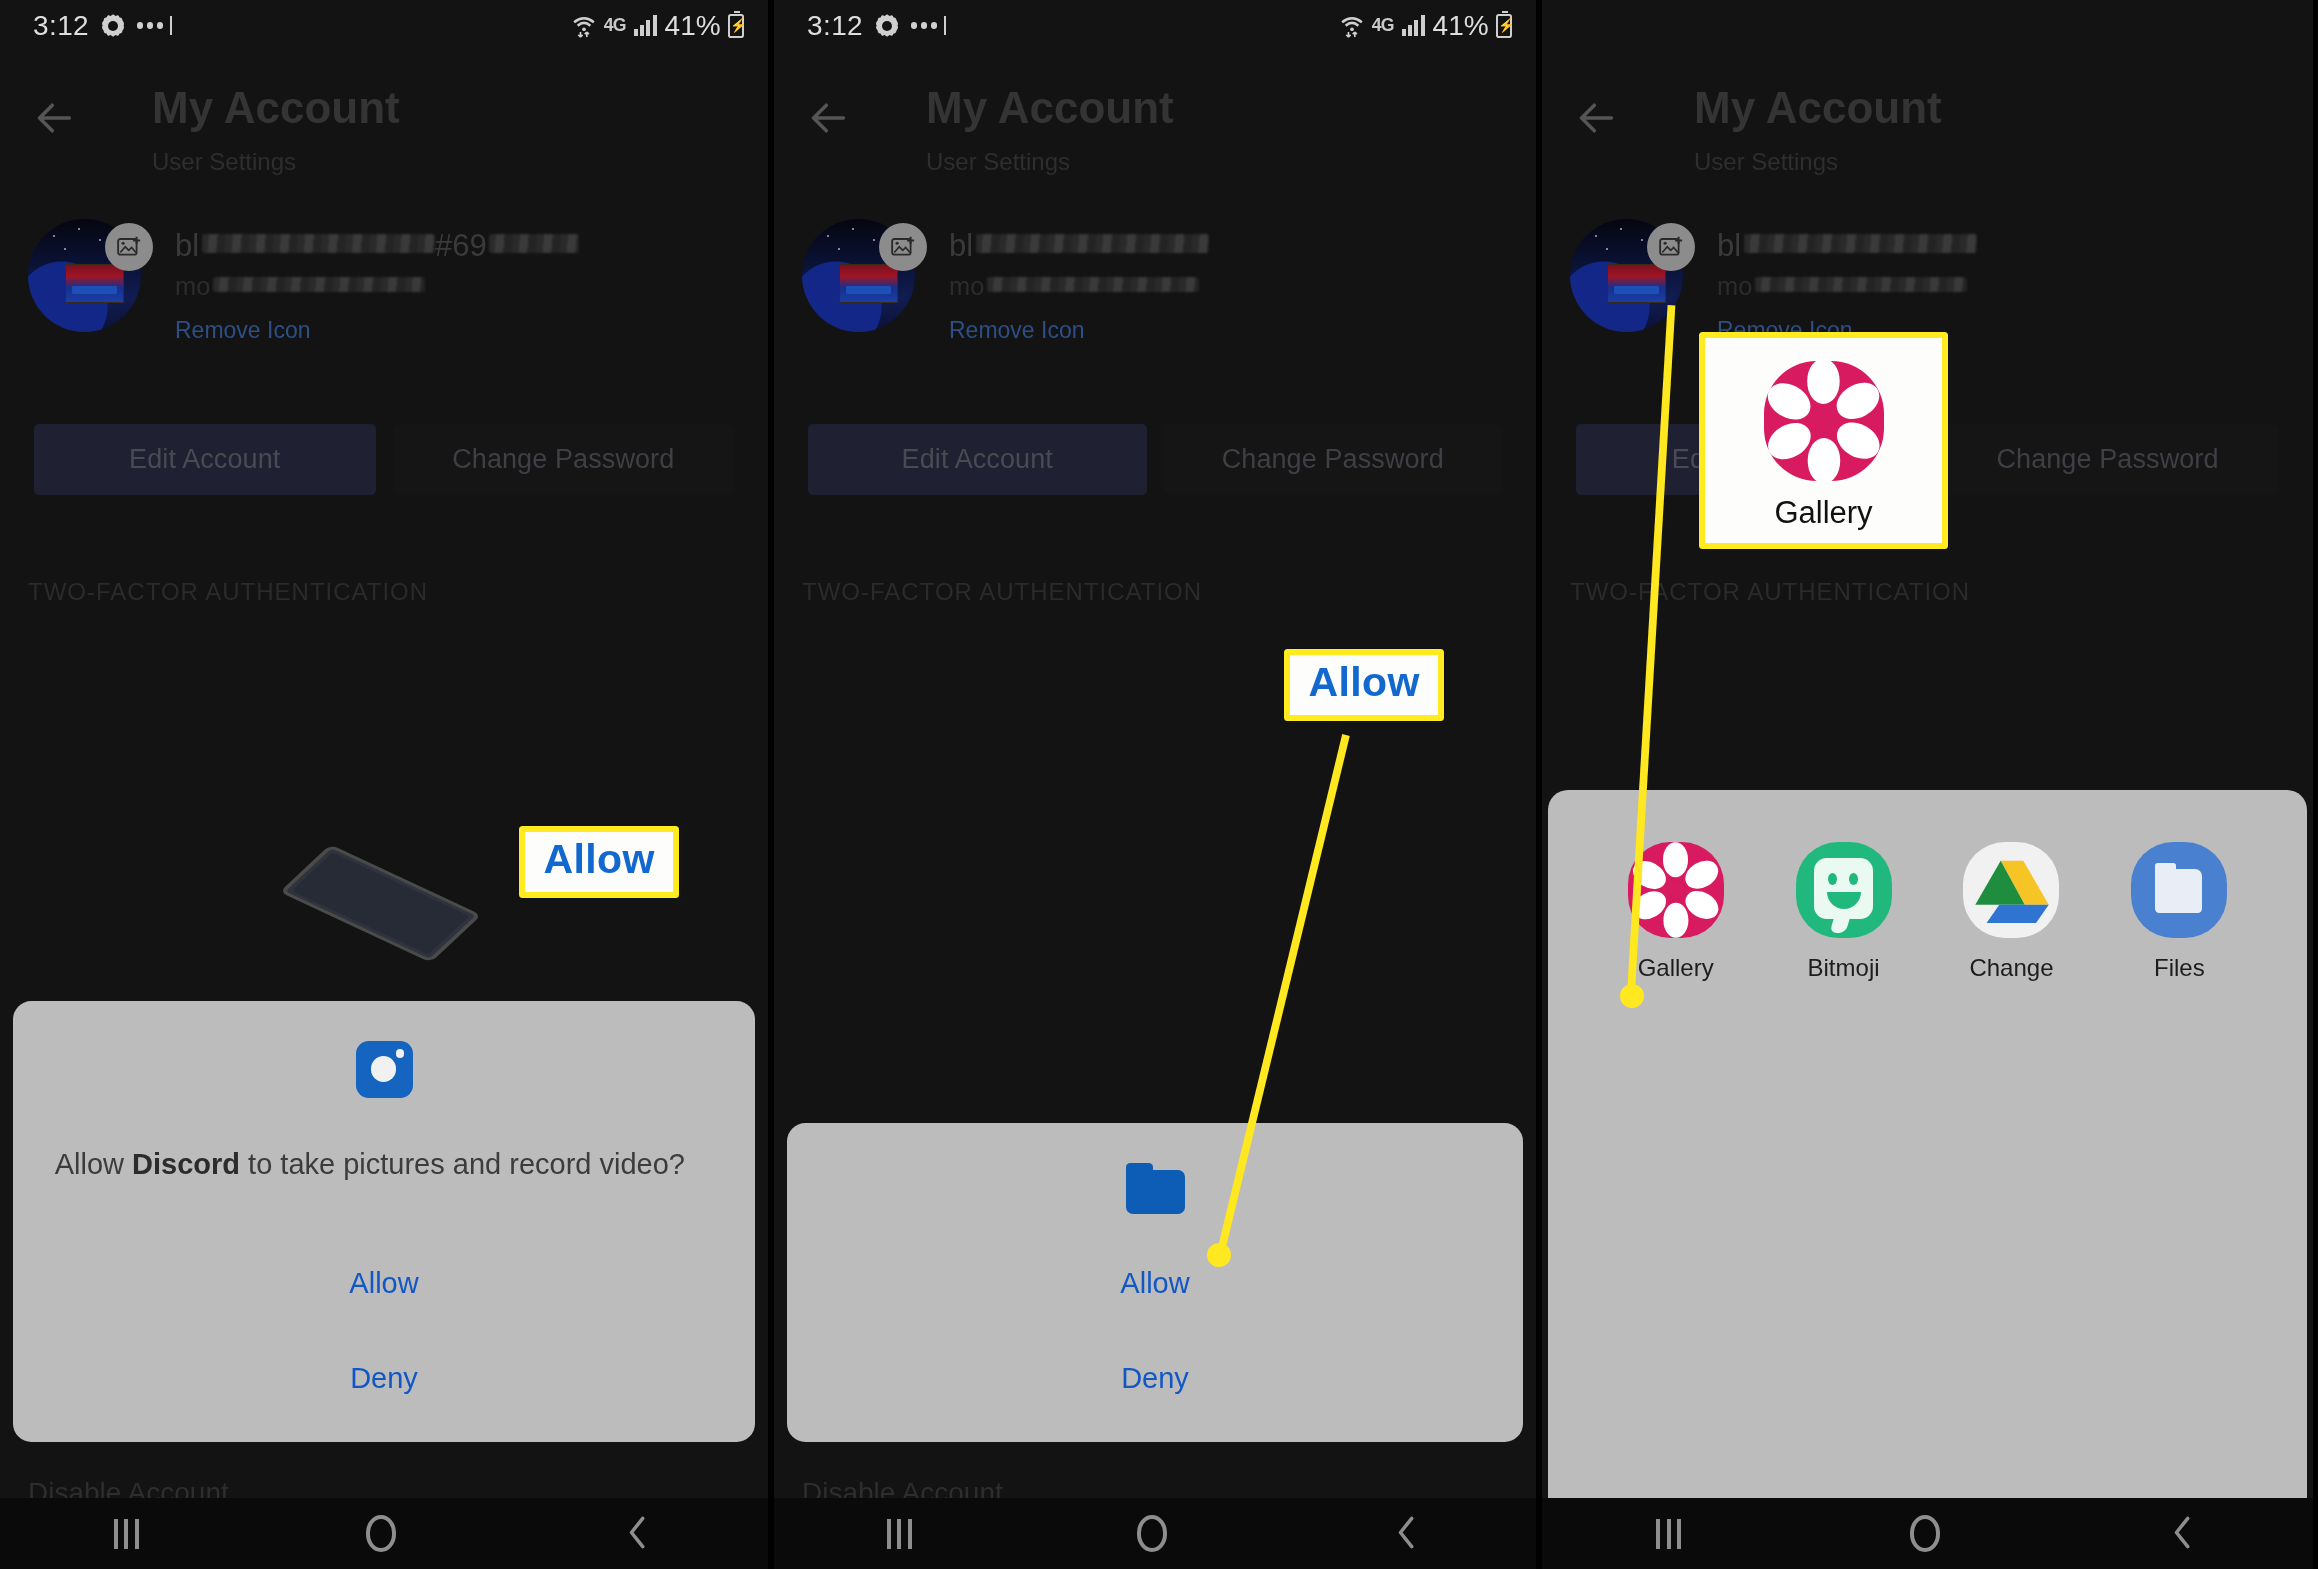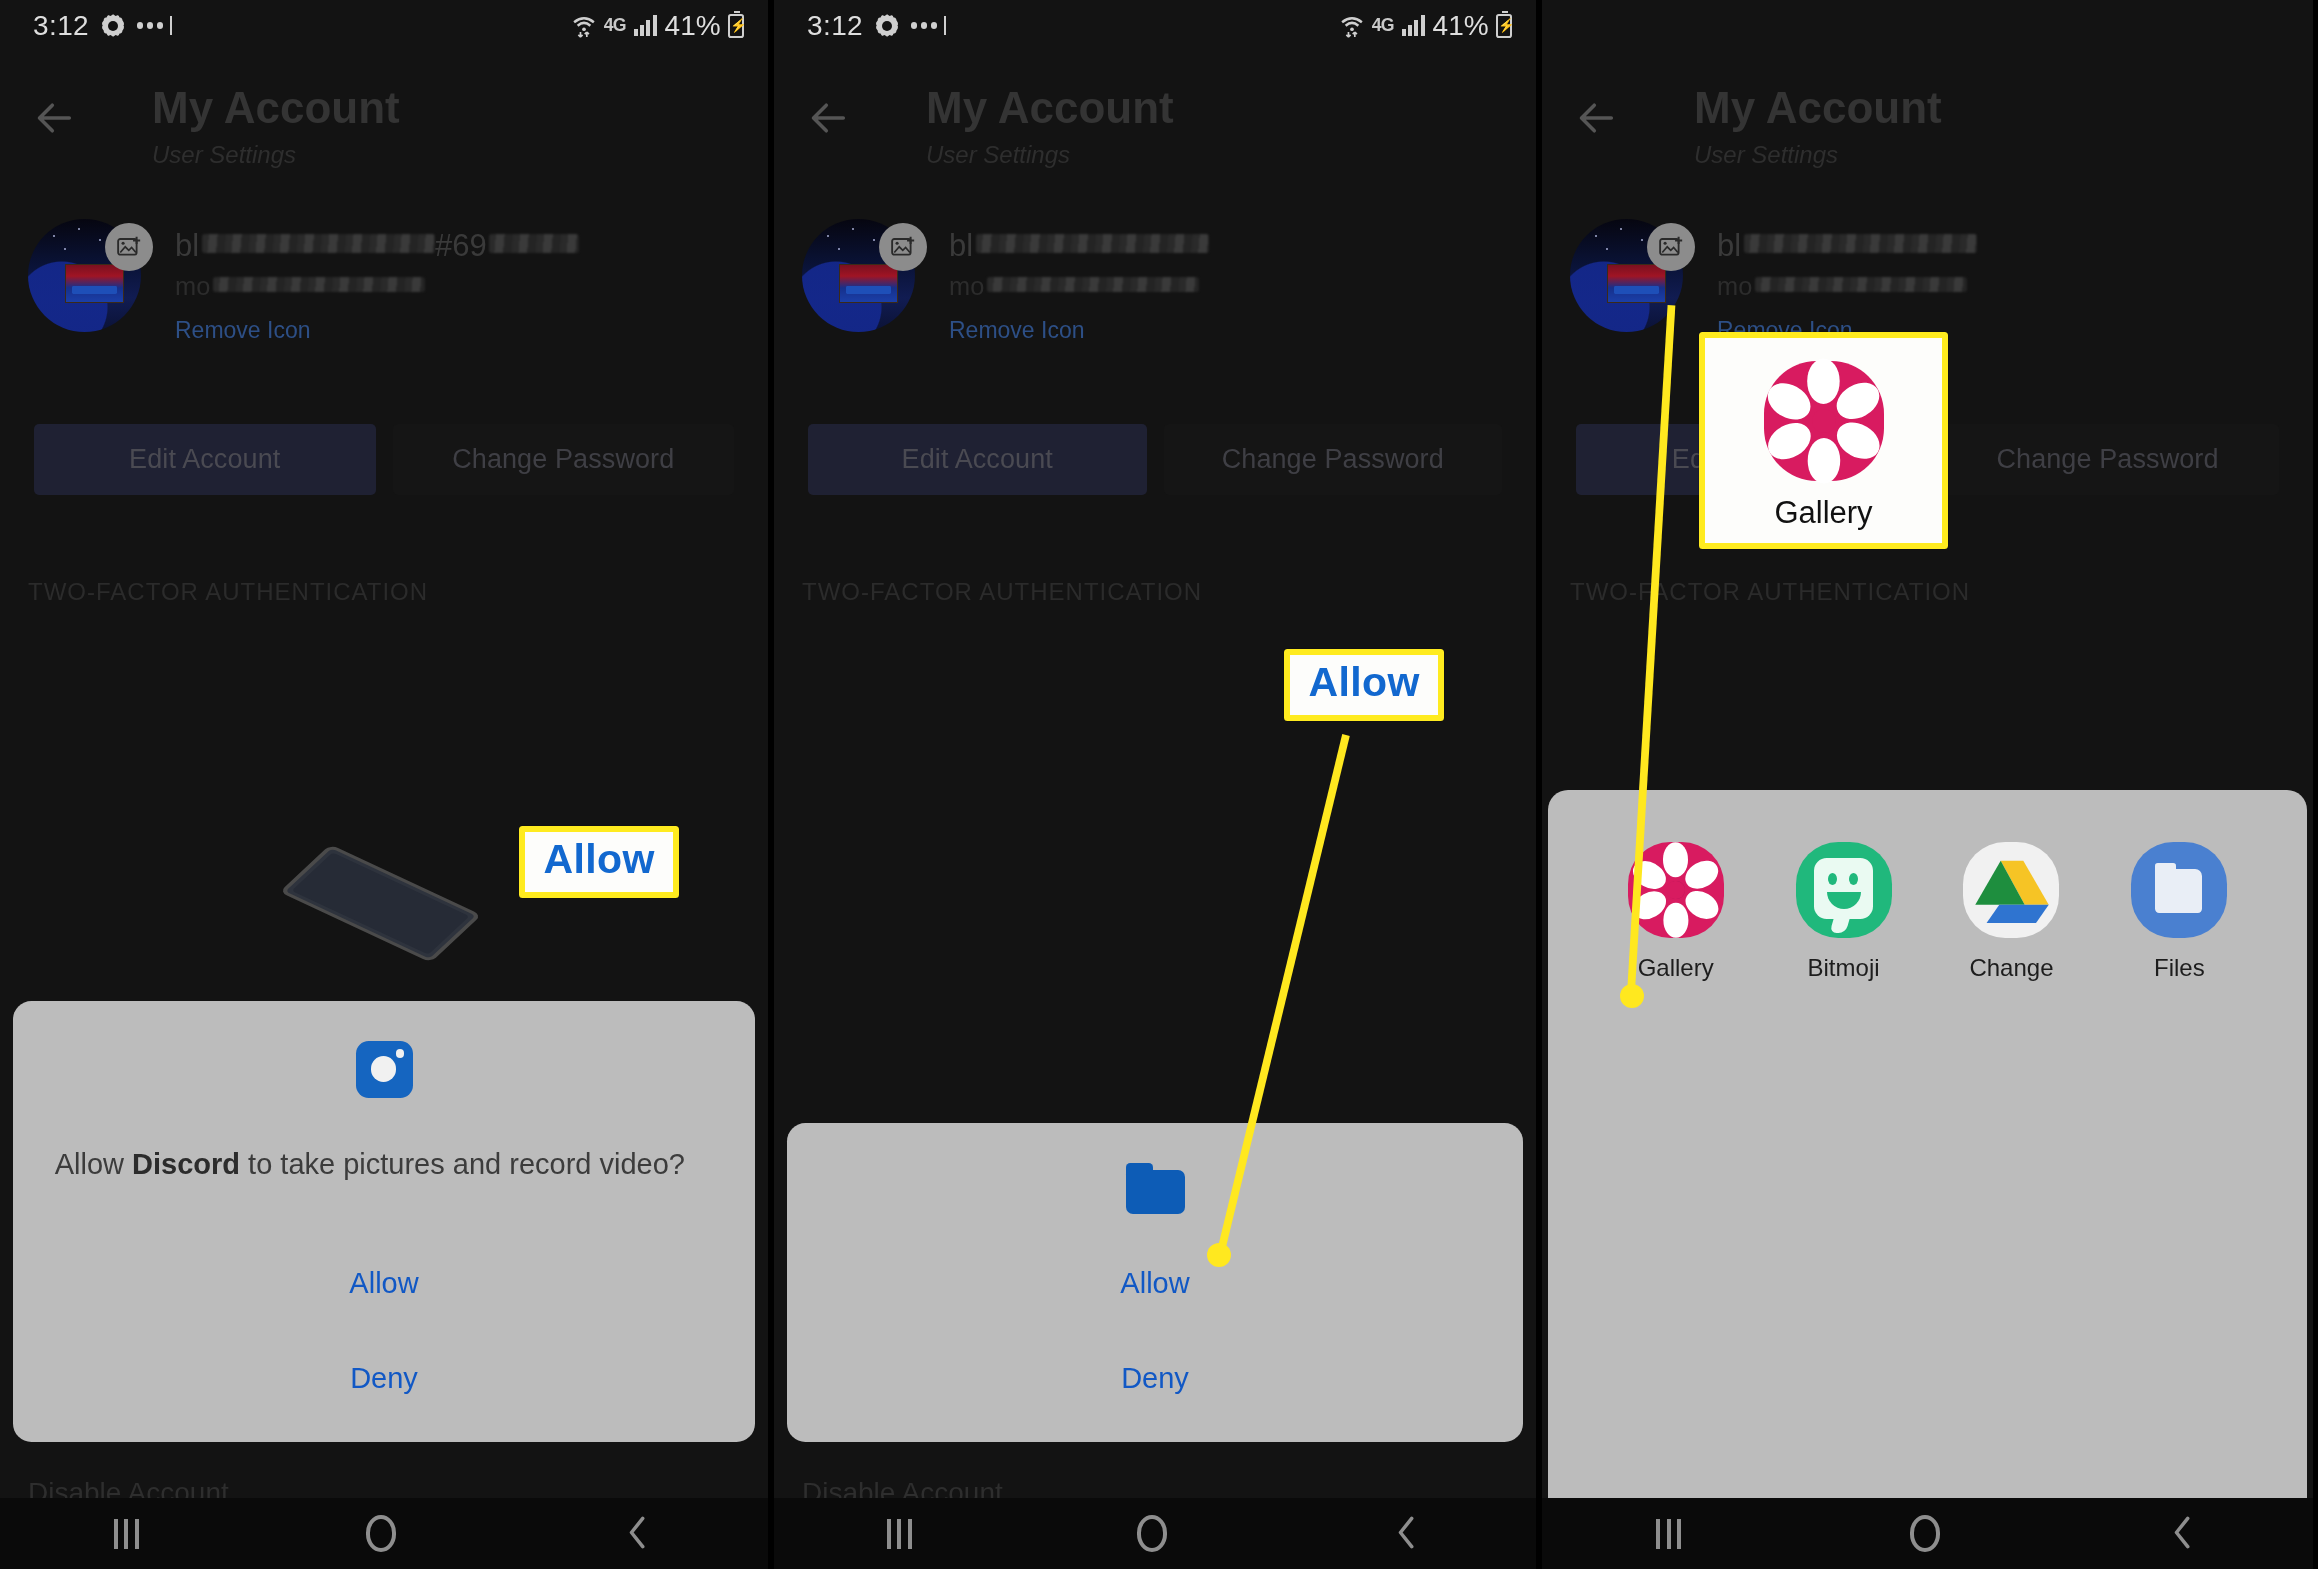--- a/index.html
+++ b/index.html
@@ -62,21 +62,21 @@
   .batt-ico::after{content:"\26A1";position:absolute;inset:0;font-size:13.4px;color:#cfcfcf;text-align:center;line-height:20px;}
 
   
   .apphdr { position:absolute; top:51px; left:0; right:0; height:134px; }
   .back-arrow {
     position:absolute; left:31px; top:45px; width:44px; height:44px;
   }
   .back-arrow svg { width:44px; height:44px; display:block; }
   .hdr-titles { position:absolute; left:152px; top:34px; }
   .hdr-title { font-size: 44px; font-weight: bold; color:#343434; line-height:1.05; }
-  .hdr-sub { font-size: 24px; color:#2e2e2e; margin-top:10px;font-style:italic; }
+  .hdr-sub { font-size: 24px; color:#2e2e2e; margin-top:17px; }
 
   
   .acct { position:absolute; top:212px; left:0; right:0; height:184px; }
   .avatar {
     position:absolute; left:28px; top:7px; width:113px; height:113px;
     border-radius:50%; overflow:hidden;
     background:
       radial-gradient(circle at 30% 78%, rgba(20,40,140,.95) 0 38%, transparent 39%),
       linear-gradient(180deg,#060610 0%, #0a1338 42%, #111c52 70%, #0b1235 100%);
   }

